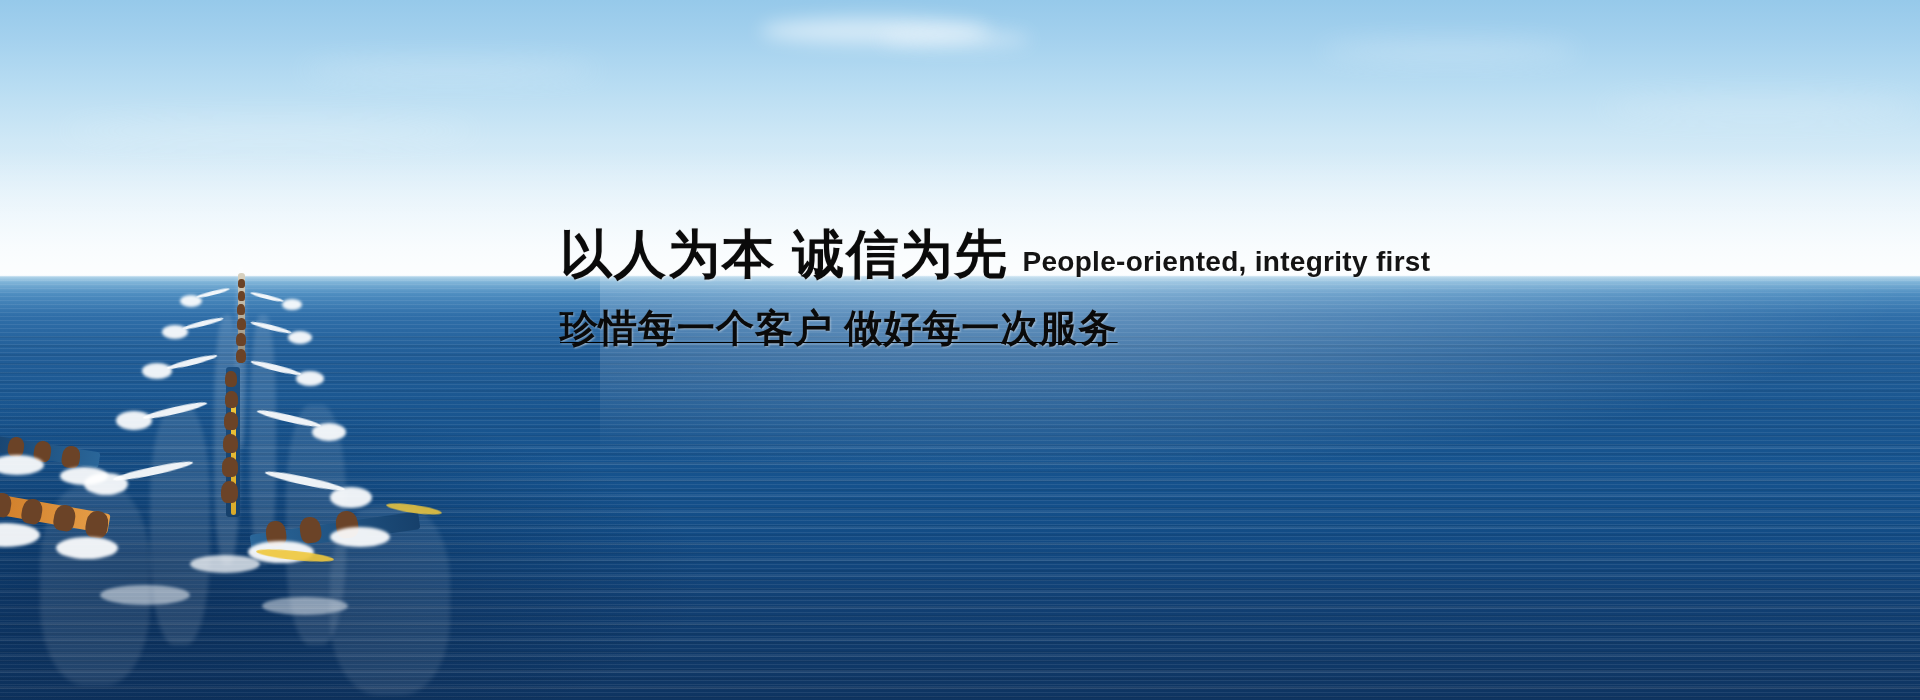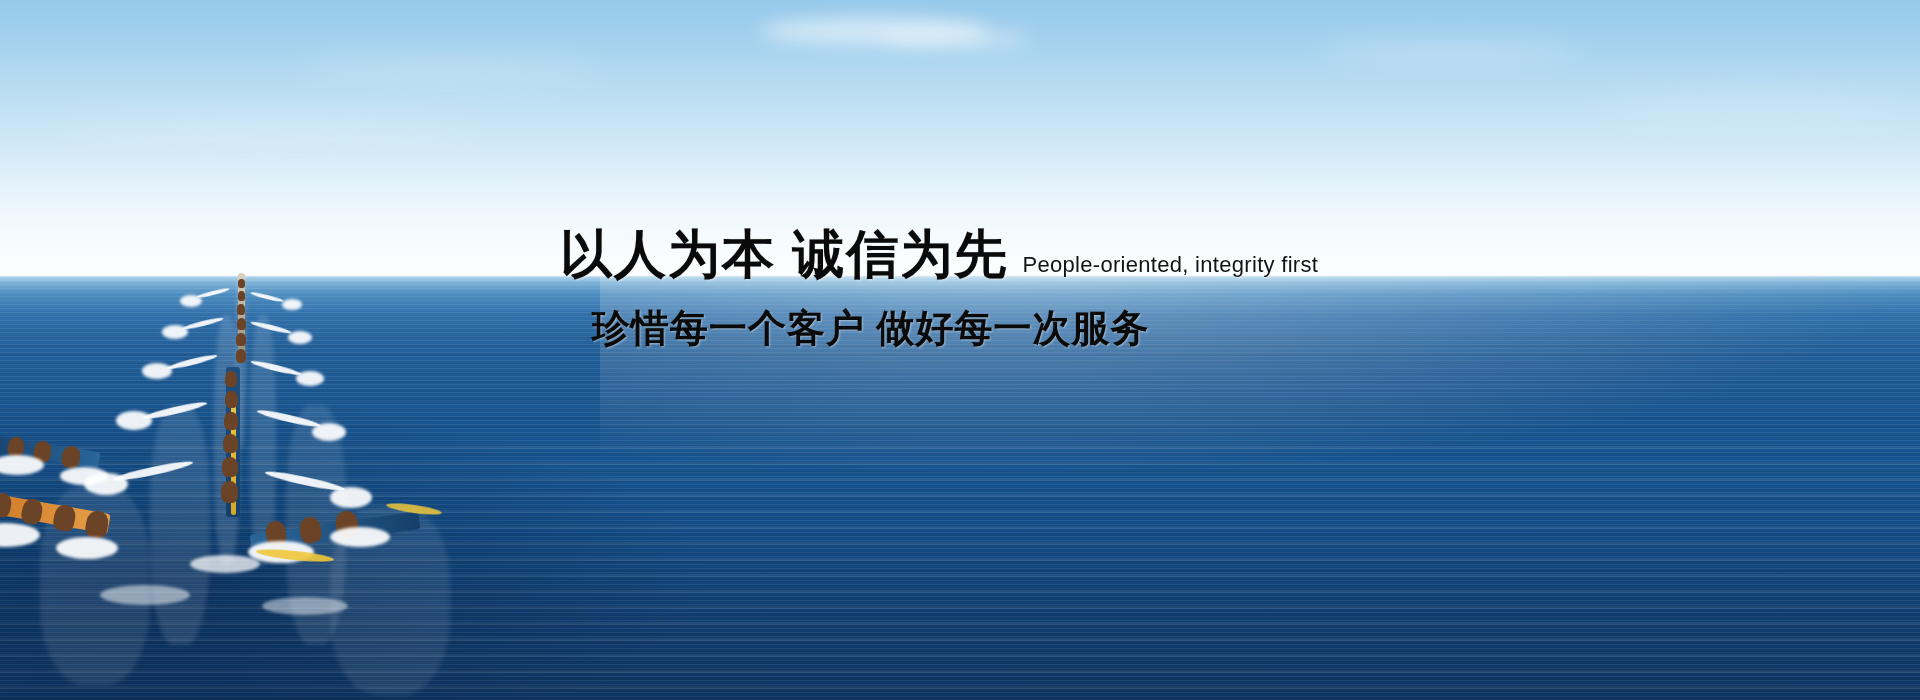--- a/index.html
+++ b/index.html
@@ -90,27 +90,27 @@
     position:absolute;left:560px;top:228px;
     display:flex;align-items:flex-end;gap:14px;
   }
   .cn-lg{
     font-size:52px;font-weight:bold;color:#0a0a0a;line-height:1;
     letter-spacing:2px;
     text-shadow:1px 1px 2px rgba(255,255,255,.55), 0 0 1px rgba(0,0,0,.4);
     white-space:nowrap;
   }
   .en-lg{
-    font-size:22px;font-weight:normal;color:#141414;line-height:1;
+    font-size:28px;font-weight:bold;color:#141414;line-height:1;
     letter-spacing:.3px;padding-bottom:4px;
     text-shadow:1px 1px 2px rgba(255,255,255,.65);
     white-space:nowrap;
   }
 
-  .line-sub{position:absolute;left:592px;top:305px;}
+  .line-sub{position:absolute;left:560px;top:305px;text-decoration:underline;}
   .cn-md{
     font-size:38px;font-weight:bold;color:#0a0a0a;line-height:1.25;
     letter-spacing:1px;
     text-shadow:1px 1px 2px rgba(255,255,255,.45), 0 0 1px rgba(0,0,0,.35);
     white-space:nowrap;
   }
   .line-sub-en{position:absolute;left:560px;top:350px;}
   .en-md{
     font-size:26px;font-weight:normal;color:#101010;line-height:1.2;
     letter-spacing:.2px;

